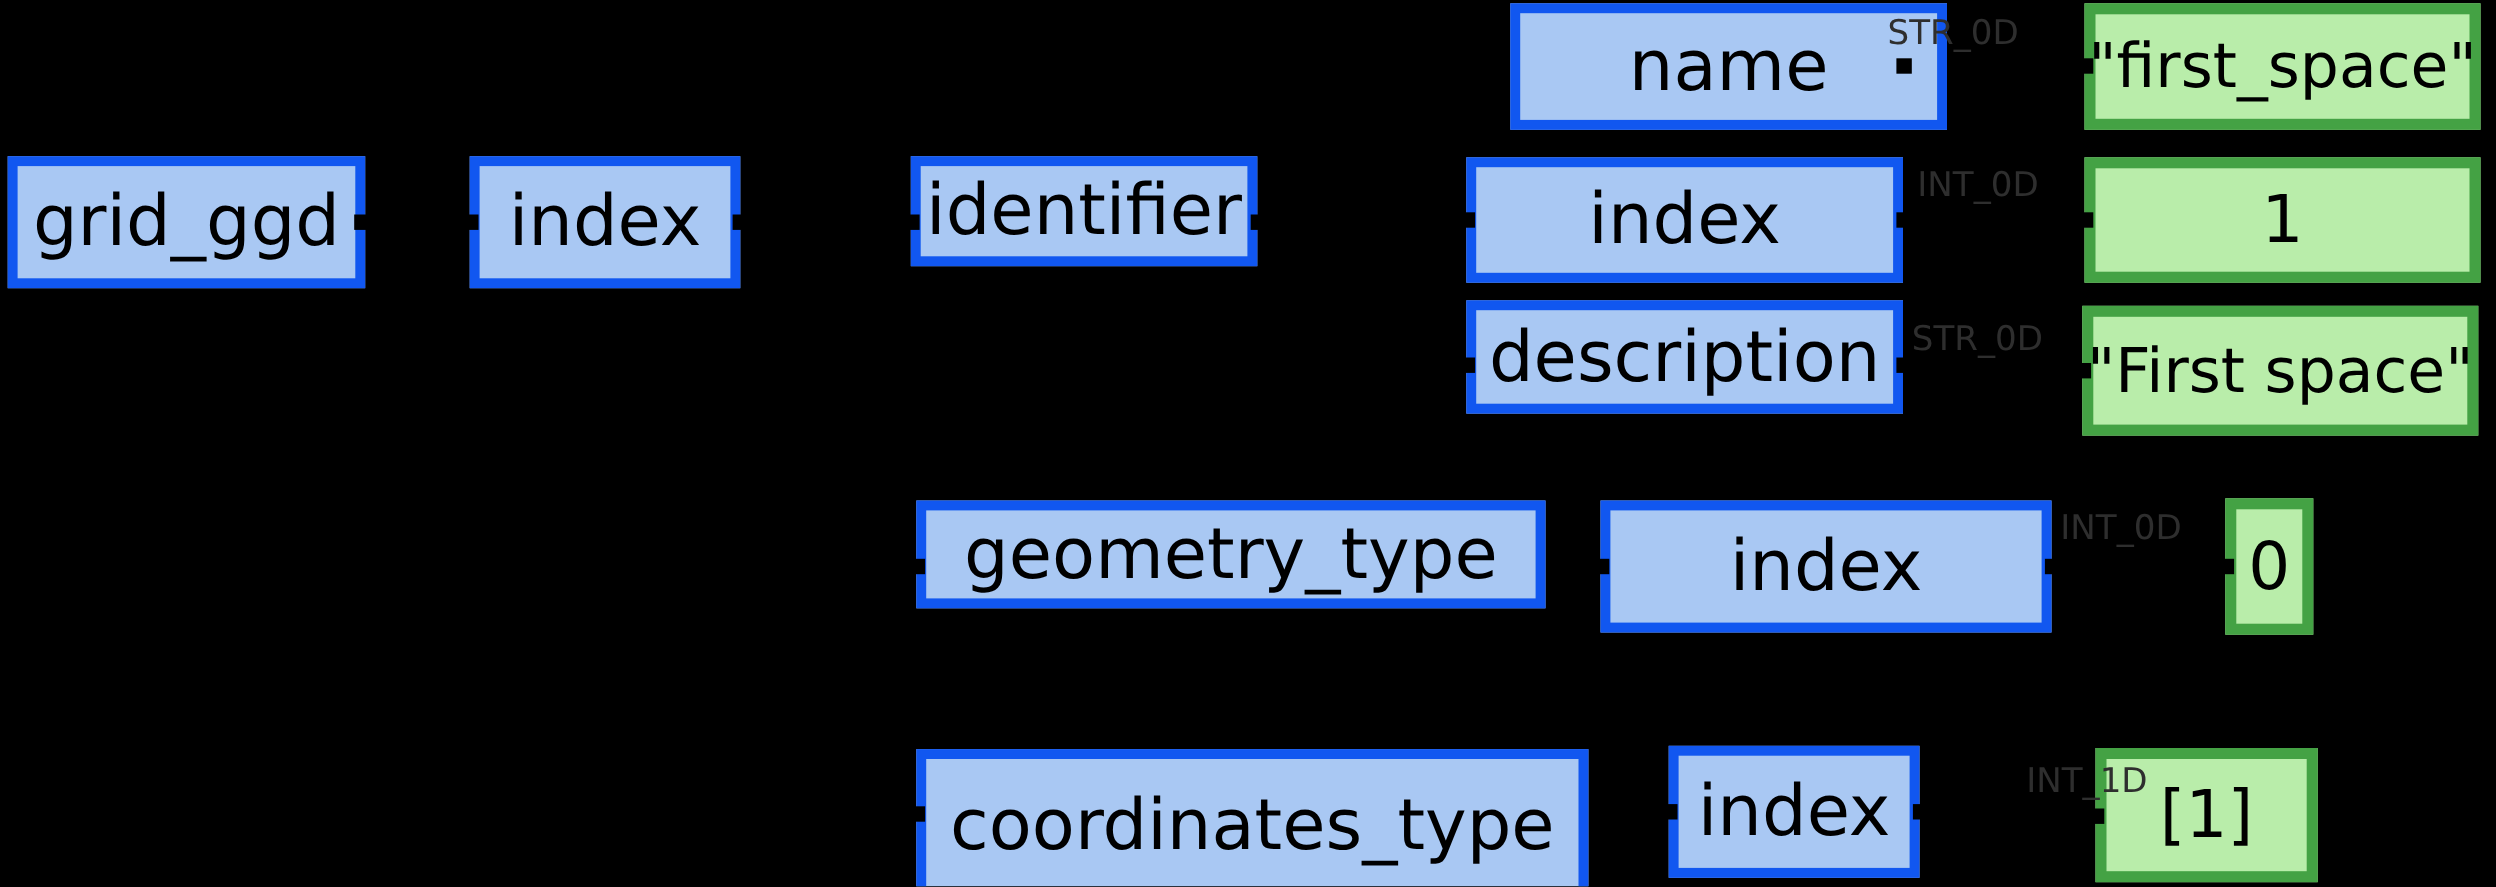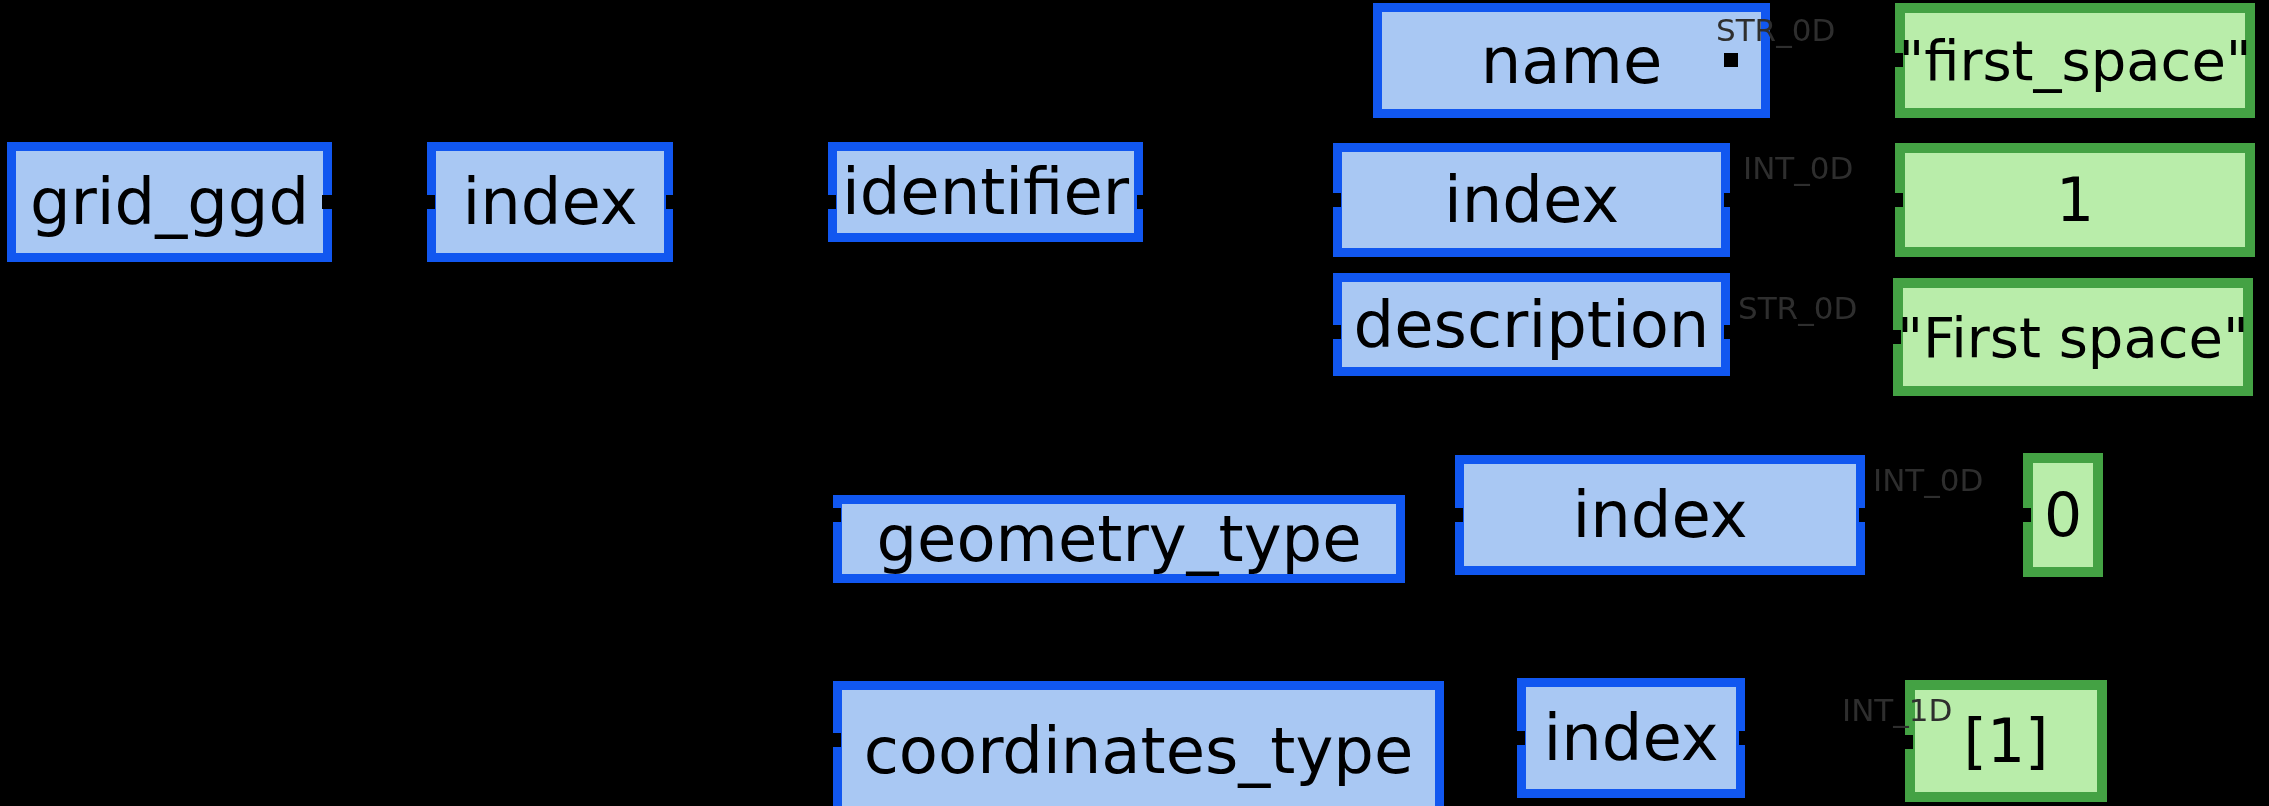--- a/index.html
+++ b/index.html
@@ -62,21 +62,21 @@
   <div class="node" style="left:1333px; top:143px; width:397px; height:114px;">index</div>
 
   <div class="node" style="left:1333px; top:273px; width:397px; height:103px;">description</div>
 
   <div class="value" style="left:1895px; top:3px; width:360px; height:115px;">"first_space"</div>
 
   <div class="value num" style="left:1895px; top:143px; width:360px; height:114px;">1</div>
 
   <div class="value" style="left:1893px; top:278px; width:360px; height:118px;">"First space"</div>
 
-  <div class="node" style="left:833px; top:455px; width:572px; height:88px;margin-top:40px;">geometry_type</div>
+  <div class="node" style="left:833px; top:455px; width:572px; height:98px;">geometry_type</div>
 
   <div class="node" style="left:1455px; top:455px; width:410px; height:120px;">index</div>
 
   <div class="value num" style="left:2023px; top:453px; width:80px; height:124px;">0</div>
 
   <div class="node" style="left:833px; top:681px; width:611px; height:140px;">coordinates_type</div>
 
   <div class="node" style="left:1517px; top:678px; width:228px; height:120px;">index</div>
 
   <div class="value num" style="left:1905px; top:680px; width:202px; height:122px;">[1]</div>

